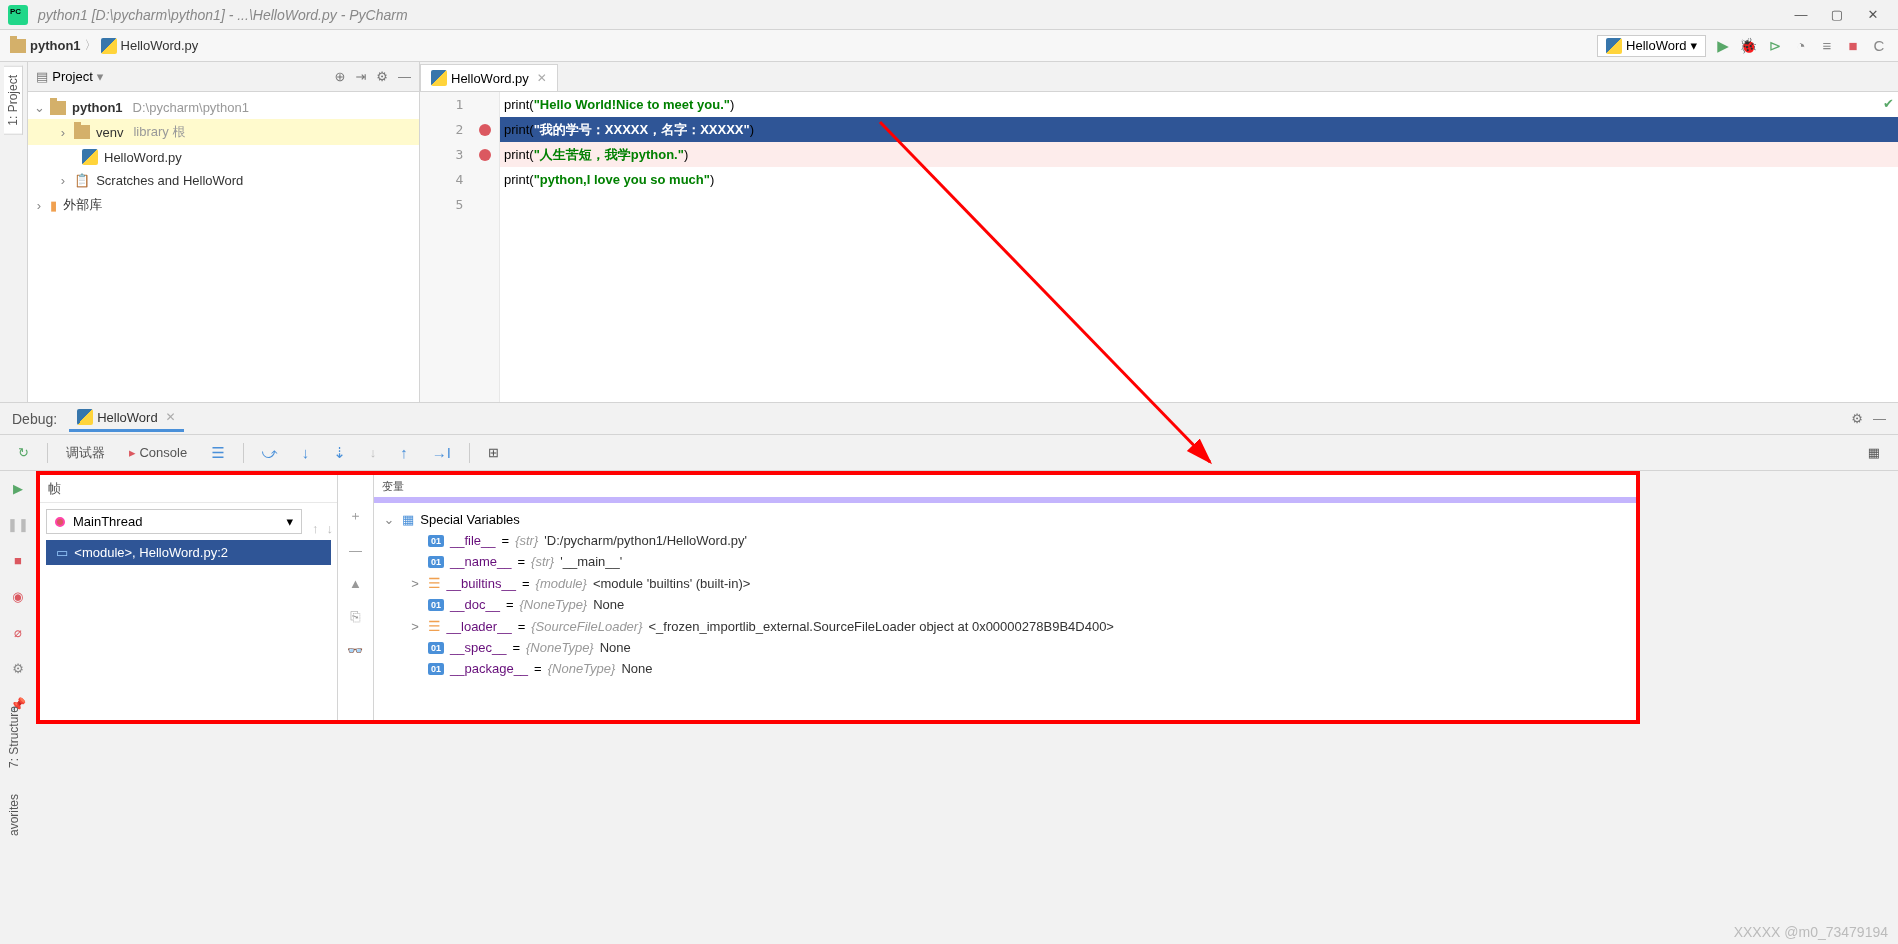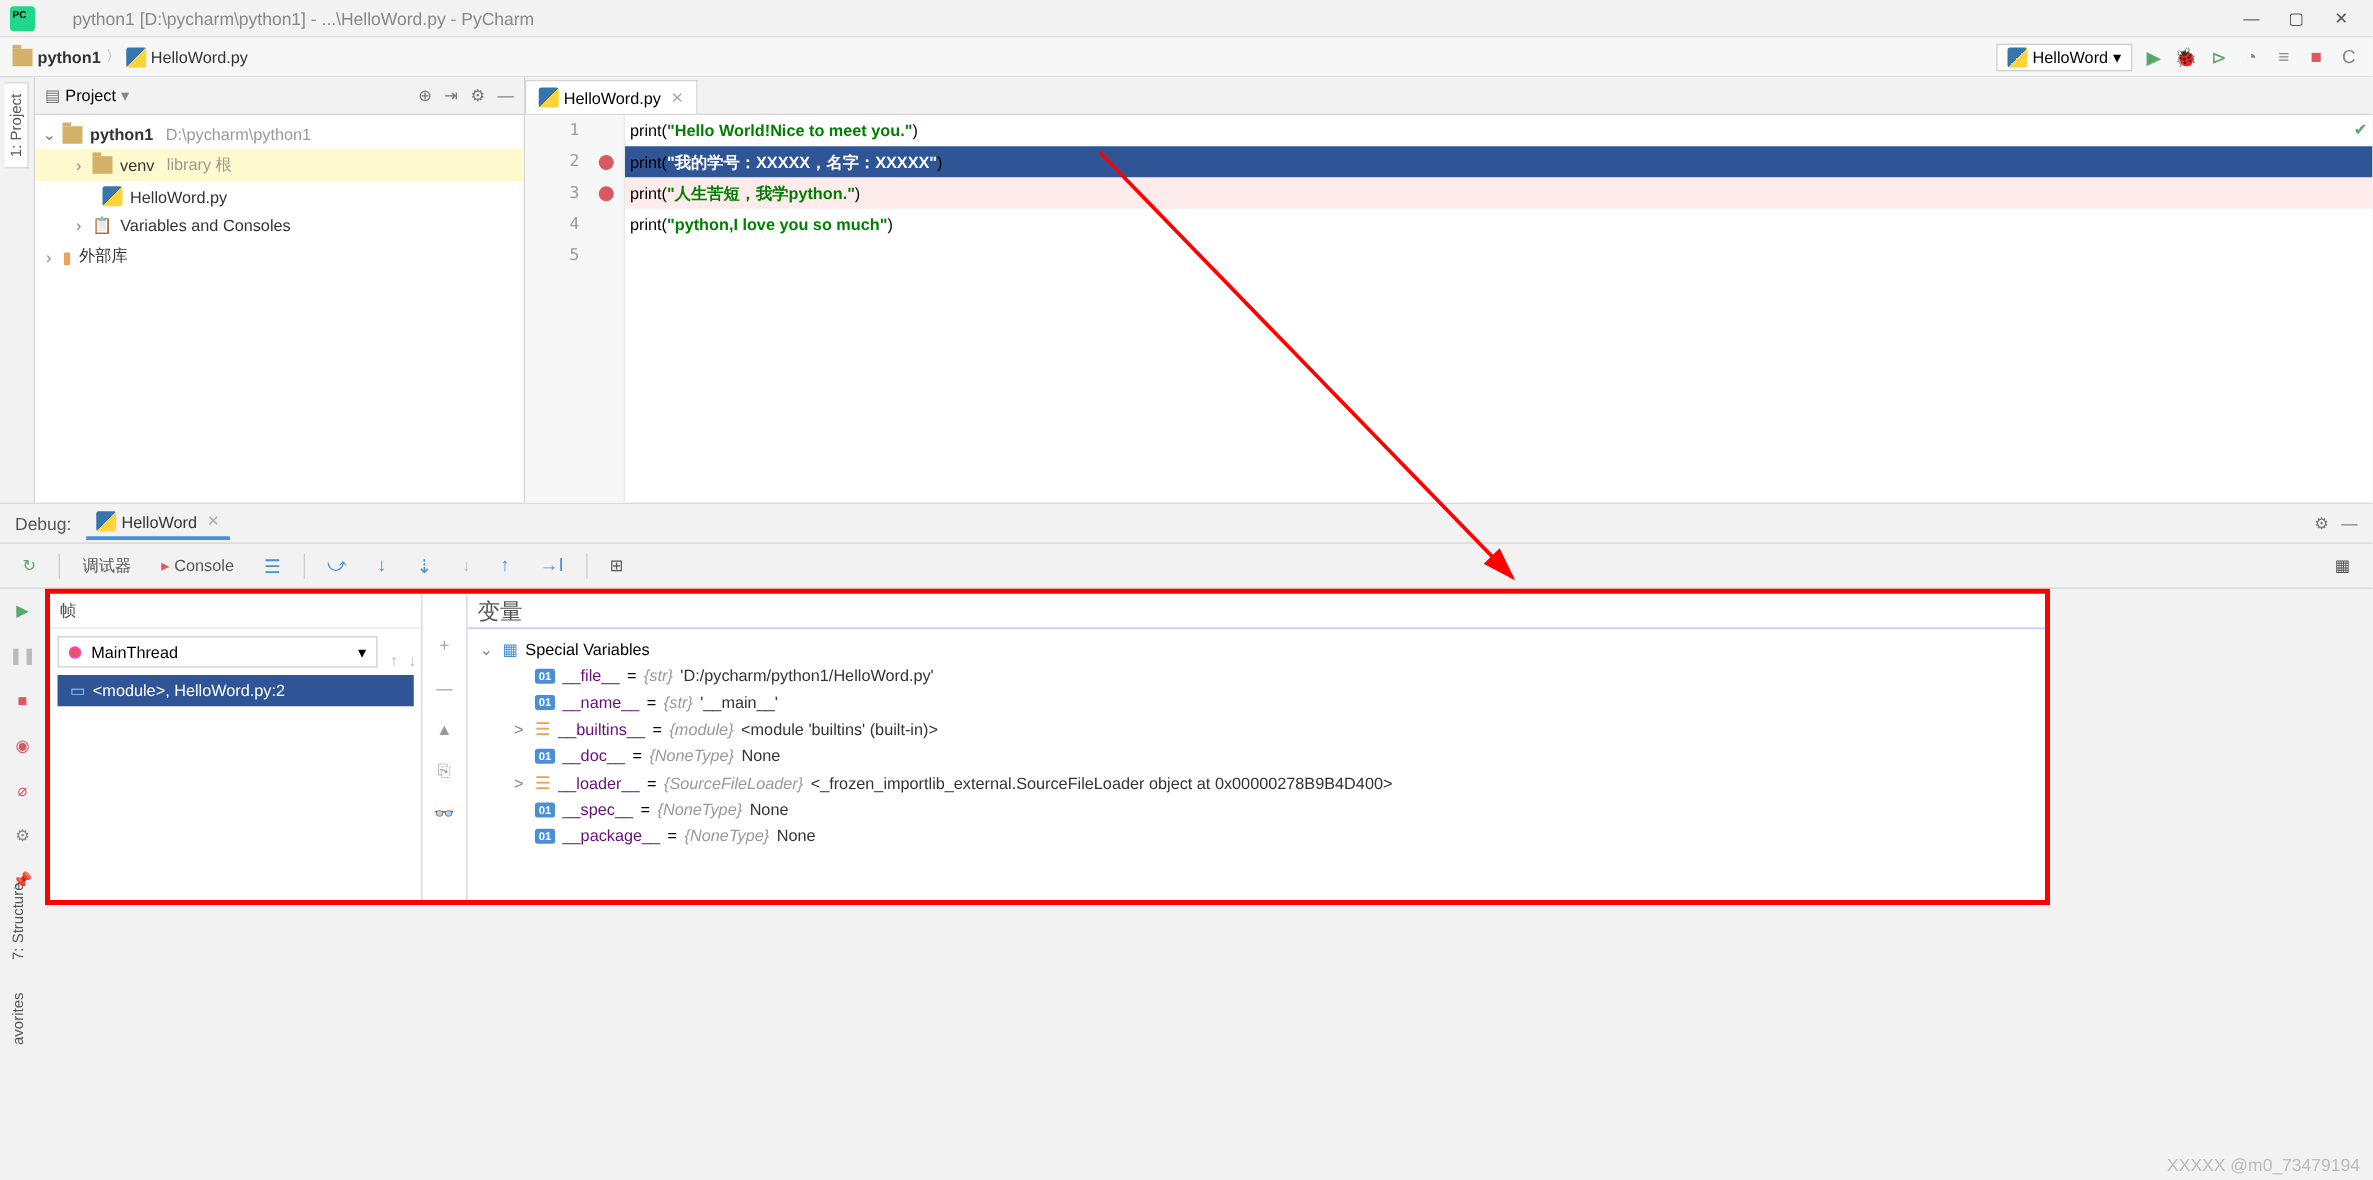--- a/index.html
+++ b/index.html
@@ -1,21 +1,21 @@
 <!DOCTYPE html>
 <html><head>
 <meta charset="utf-8">
 <style>
 * { margin: 0; padding: 0; box-sizing: border-box; font-family: "Segoe UI", Arial, sans-serif; font-size: 13px; }
 body { background: #f2f2f2; width: 1898px; height: 944px; overflow: hidden; position: relative; }
 .titlebar { height: 30px; background: #f2f2f2; display: flex; align-items: center; padding: 0 8px; border-bottom: 1px solid #d4d4d4; }
 .logo-icon { width: 20px; height: 20px; background: #21d789; border-radius: 3px; margin-right: 10px; position: relative; }
 .logo-icon::after { content: "PC"; font-size: 8px; font-weight: bold; color: #000; position: absolute; top: 2px; left: 2px; }
 .menu-item { padding: 3px 8px; cursor: pointer; color: #333; font-size: 14px; }
-.title-path { margin-left: 20px; color: #888; font-size: 14px; }
+.title-path { color: #888; font-size: 14px; font-style: italic; }
 .window-controls { margin-left: auto; display: flex; gap: 18px; padding-right: 8px; }
 .win-btn { width: 18px; height: 18px; display: flex; align-items: center; justify-content: center; cursor: pointer; color: #555; }
 .toolbar { height: 32px; background: #f7f7f7; display: flex; align-items: center; padding: 0 10px; border-bottom: 1px solid #d4d4d4; }
 .breadcrumb { display: flex; align-items: center; gap: 4px; }
 .bc-item { display: flex; align-items: center; gap: 4px; color: #333; cursor: pointer; }
 .folder-icon { width: 16px; height: 14px; background: #d4b06a; position: relative; }
 .folder-icon::before { content: ""; position: absolute; top: -3px; left: 0; width: 7px; height: 3px; background: #d4b06a; }
 .py-icon { width: 16px; height: 16px; border-radius: 2px; position: relative; background: linear-gradient(135deg, #3776ab 50%, #ffd43b 50%); }
 .chevron { color: #999; font-size: 12px; }
 .toolbar-right { margin-left: auto; display: flex; align-items: center; gap: 8px; }
@@ -70,21 +70,21 @@
 .play-green { color: #59a869; }
 .stop-red { color: #db5860; }
 .red-box-area { flex: 1; display: flex; border: 4px solid #ff0000; margin: 0 258px 8px 0; background: #fff; }
 .frames-panel { width: 298px; border-right: 1px solid #d4d4d4; display: flex; flex-direction: column; }
 .frames-header { height: 28px; display: flex; align-items: center; padding: 0 8px; color: #555; border-bottom: 1px solid #e8e8e8; font-size: 13px; }
 .thread-select { display: flex; align-items: center; gap: 8px; padding: 4px 8px; border: 1px solid #ccc; margin: 6px; background: #fff; cursor: pointer; }
 .thread-dot { width: 10px; height: 10px; background: #db5860; border: 2px solid #f4a; border-radius: 50%; }
 .frame-row { background: #2f5596; color: #fff; padding: 5px 10px; margin: 0 6px; cursor: pointer; display: flex; align-items: center; gap: 6px; font-size: 14px; }
 .frames-right-icons { width: 36px; border-right: 1px solid #d4d4d4; display: flex; flex-direction: column; align-items: center; padding-top: 32px; gap: 18px; color: #999; }
 .vars-panel { flex: 1; }
-.vars-header { height: 28px; display: flex; align-items: center; padding: 0 8px; color: #555; border-bottom: 1px solid #c4b5fd; font-size: 18px; }
+.vars-header { height: 28px; display: flex; align-items: center; padding: 0 8px; color: #555; border-bottom: 6px solid #c4b5fd; font-size: 11px; }
 .vars-tree { padding: 6px 4px; font-size: 14px; }
 .var-row { display: flex; align-items: center; padding: 3px 4px; gap: 6px; cursor: pointer; }
 .var-arrow { width: 14px; text-align: center; color: #888; }
 .var-badge-01 { background: #4a90d9; color: #fff; font-size: 9px; padding: 1px 3px; border-radius: 2px; font-weight: bold; }
 .var-badge-lines { color: #f0a050; font-size: 14px; }
 .var-name { color: #660e7a; }
 .var-type { color: #999; font-style: italic; }
 .var-val { color: #333; }
 .watermark { position: absolute; bottom: 4px; right: 10px; color: #bbb; font-size: 14px; }
 .left-gutter-bottom { position: absolute; left: 0; bottom: 100px; width: 28px; display: flex; flex-direction: column; align-items: center; }
@@ -161,21 +161,21 @@
         <span class="tree-text">venv</span>
         <span class="tree-hint">library 根</span>
       </div>
       <div class="tree-row indent2">
         <div class="py-icon"></div>
         <span class="tree-text">HelloWord.py</span>
       </div>
       <div class="tree-row indent1">
         <span class="tree-arrow">›</span>
         <span style="color:#f0a050">📋</span>
-        <span class="tree-text">Variables and Consoles</span>
+        <span class="tree-text">Scratches and HelloWord</span>
       </div>
       <div class="tree-row">
         <span class="tree-arrow">›</span>
         <span style="color:#f0a050">▮</span>
         <span class="tree-text">外部库</span>
       </div>
     </div>
   </div>
   <div class="editor-pane">
     <div class="editor-tabs">

